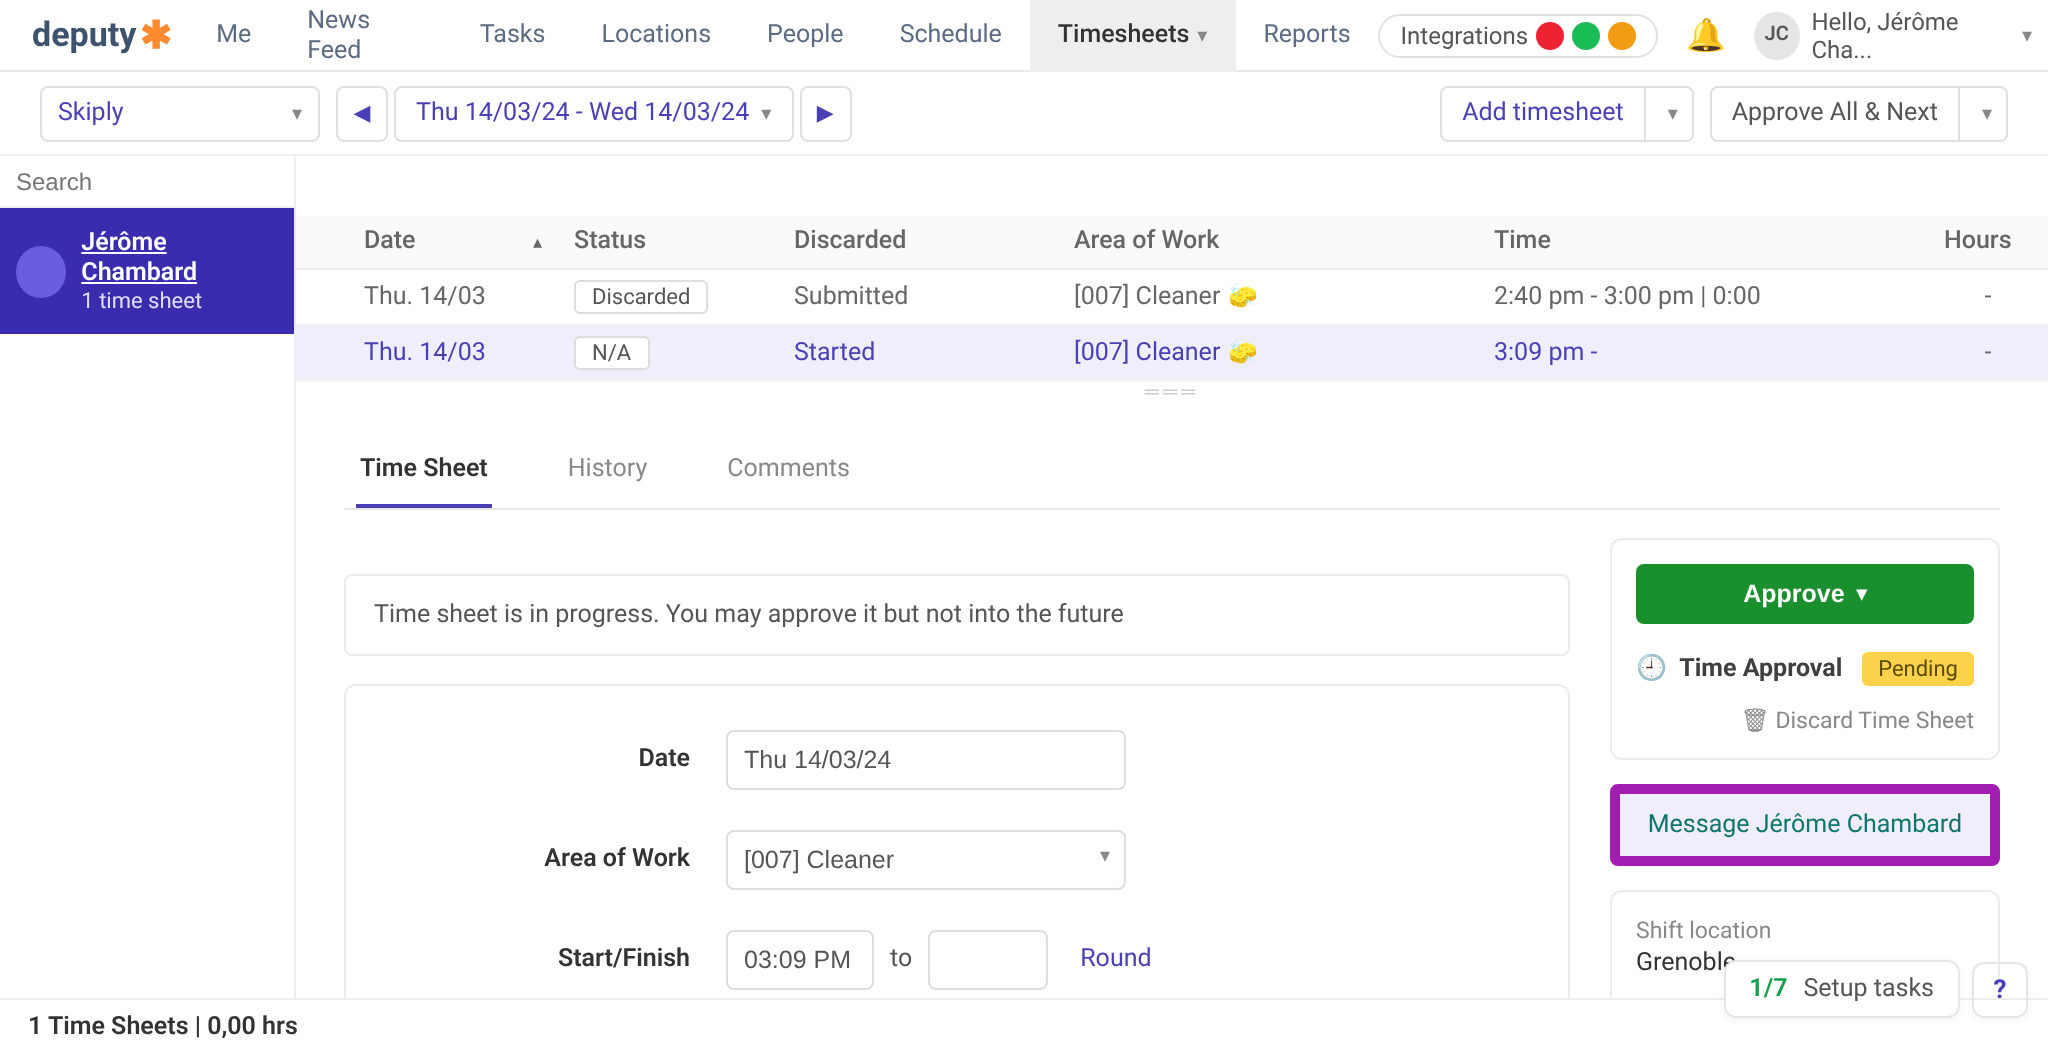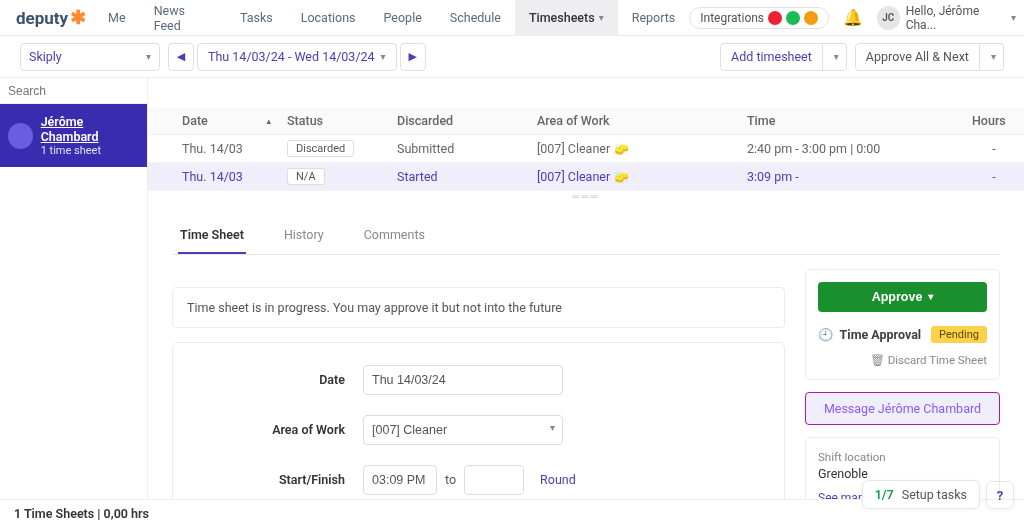--- a/index.html
+++ b/index.html
@@ -214,21 +214,21 @@
     width:100%; height:30px; font-size:12.5px; font-weight:600; cursor:pointer;
     display:flex; align-items:center; justify-content:center; gap:6px;
   }
   .ta-row { display:flex; align-items:center; justify-content:space-between; margin-top:14px; font-size:12.5px;}
   .ta-row .clk{ margin-right:6px;}
   .pending { background:#fbd24a; color:#5a4a00; border-radius:3px; padding:2px 8px; font-size:11px;}
   .discard { text-align:right; font-size:11.5px; color:#888; margin-top:10px;}
   .discard span{cursor:pointer;}
 
   .msgbtn {
-    background:#efeefa; color:#8b5cf6; border:1px solid #a21caf; border-radius:4px;
+    background:#efeefa; color:#0f766e; border:5px solid #a21caf; border-radius:4px;
     padding:8px 10px; font-size:12.5px; text-align:center; cursor:pointer;
   }
   .loc-head { font-size:11.5px; color:#888; margin-bottom:2px;}
   .loc-val { font-size:12.5px; color:#333; }
   .seemap { margin-top:10px; color:#4b3fb5; font-size:12px; cursor:pointer;}
 
   
   .footer {
     height:28px;
     border-top:1px solid #eee;

